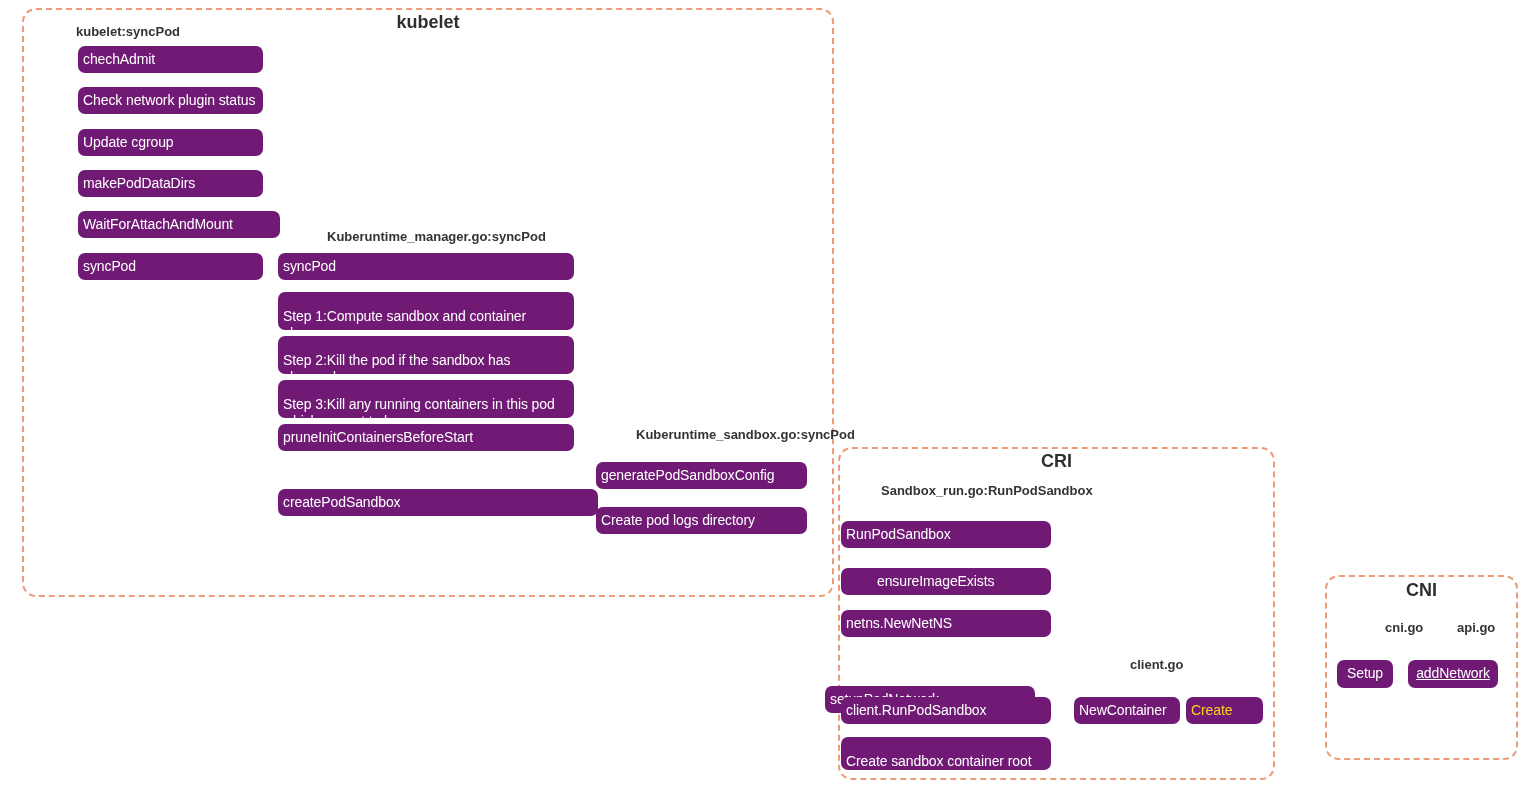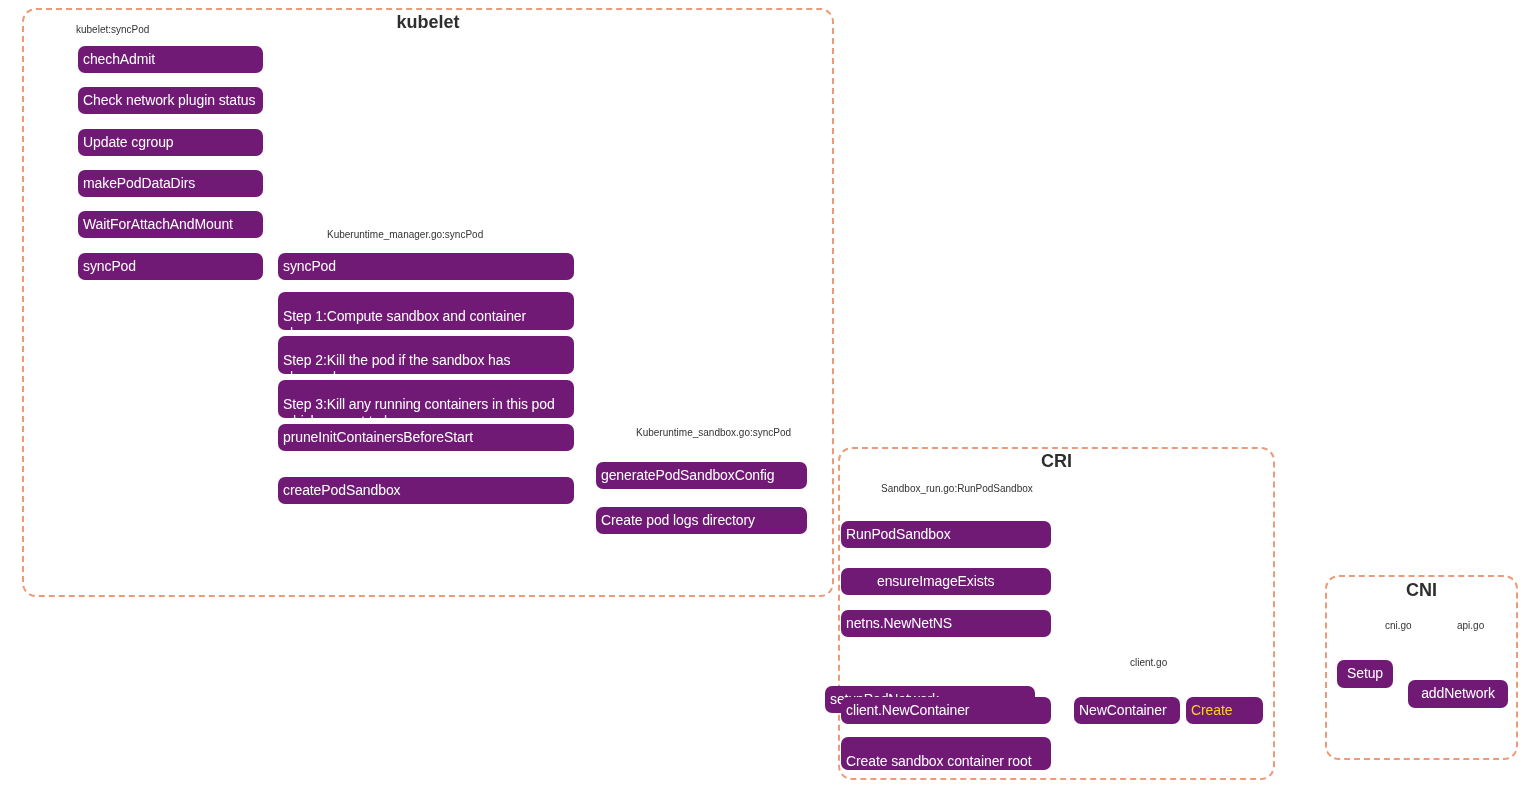--- a/index.html
+++ b/index.html
@@ -1,20 +1,20 @@
 <!DOCTYPE html>
 <html><head>
 <meta charset="utf-8">
 <style>
   html,body{margin:0;padding:0;background:#ffffff;}
   .canvas{position:relative;width:1536px;height:796px;background:#ffffff;
           font-family:"Liberation Sans",sans-serif;overflow:hidden;}
   .group{position:absolute;border:2px dashed #EC9B78;border-radius:14px;background:transparent;box-sizing:border-box;}
   .group-title{position:absolute;font-size:18px;font-weight:600;color:#2e2e2e;text-align:center;}
-  .lbl{position:absolute;font-size:10px;font-weight:400;color:#333333;white-space:nowrap;padding-left:40px;}
+  .lbl{position:absolute;font-size:13px;font-weight:700;color:#333333;white-space:nowrap;padding-left:40px;}
   .node{position:absolute;background:#701a75;color:#ffffff;border-radius:7px;
         font-size:14px;line-height:1.22;box-sizing:border-box;overflow:hidden;letter-spacing:-0.1px;}
   .node.s{height:27px;display:flex;align-items:center;padding:0 5px;white-space:nowrap;}
   .node.m{padding:16px 5px;}
   .node.c{display:flex;align-items:center;justify-content:center;padding:0 4px;white-space:nowrap;}
   .node.gold{color:#FFD21E;}
 </style>
 </head>
 <body>
 
@@ -22,56 +22,56 @@
 
   <div class="group" style="left:22px;top:8px;width:812px;height:589px;"></div>
   <div class="group-title" style="left:22px;top:12px;width:812px;">kubelet</div>
 
   <div class="lbl" style="left:36px;top:24px;">kubelet:syncPod</div>
 
   <div class="node s" style="left:78px;top:46px;width:185px;">chechAdmit</div>
   <div class="node s" style="left:78px;top:87px;width:185px;">Check network plugin status</div>
   <div class="node s" style="left:78px;top:129px;width:185px;">Update cgroup</div>
   <div class="node s" style="left:78px;top:170px;width:185px;">makePodDataDirs</div>
-  <div class="node s" style="left:78px;top:211px;width:185px;">WaitForAttachAndMount</div>
+  <div class="node s" style="left:78px;top:211px;width:202px;">WaitForAttachAndMount</div>
   <div class="node s" style="left:78px;top:253px;width:185px;">syncPod</div>
 
   <div class="lbl" style="left:287px;top:229px;">Kuberuntime_manager.go:syncPod</div>
 
   <div class="node s" style="left:278px;top:253px;width:296px;">syncPod</div>
   <div class="node m" style="left:278px;top:292px;width:296px;height:38px;">Step 1:Compute sandbox and container changes.</div>
   <div class="node m" style="left:278px;top:336px;width:296px;height:38px;">Step 2:Kill the pod if the sandbox has changed.</div>
   <div class="node m" style="left:278px;top:380px;width:296px;height:38px;">Step 3:Kill any running containers in this pod which are not to keep.</div>
   <div class="node s" style="left:278px;top:424px;width:296px;">pruneInitContainersBeforeStart</div>
-  <div class="node s" style="left:278px;top:477px;width:296px;">createPodSandbox</div>
+  <div class="node s" style="left:278px;top:489px;width:320px;">createPodSandbox</div>
 
   <div class="lbl" style="left:596px;top:427px;">Kuberuntime_sandbox.go:syncPod</div>
 
   <div class="node s" style="left:596px;top:462px;width:211px;">generatePodSandboxConfig</div>
   <div class="node s" style="left:596px;top:507px;width:211px;">Create pod logs directory</div>
 
   <div class="group" style="left:838px;top:447px;width:437px;height:333px;"></div>
   <div class="group-title" style="left:838px;top:451px;width:437px;">CRI</div>
 
   <div class="lbl" style="left:841px;top:483px;">Sandbox_run.go:RunPodSandbox</div>
 
   <div class="node s" style="left:841px;top:521px;width:210px;">RunPodSandbox</div>
   <div class="node s" style="left:841px;top:568px;width:210px;padding-left:36px;">ensureImageExists</div>
   <div class="node s" style="left:841px;top:610px;width:210px;">netns.NewNetNS</div>
   <div class="node s" style="left:825px;top:655px;width:210px;margin-top:31px;">setupPodNetwork</div>
-  <div class="node s" style="left:841px;top:697px;width:210px;">client.NewContainer</div>
+  <div class="node s" style="left:841px;top:697px;width:210px;">client.RunPodSandbox</div>
   <div class="node m" style="left:841px;top:737px;width:210px;height:33px;">Create sandbox container root directories.</div>
 
   <div class="lbl" style="left:1090px;top:657px;">client.go</div>
 
   <div class="node s" style="left:1074px;top:697px;width:106px;">NewContainer</div>
   <div class="node s gold" style="left:1186px;top:697px;width:77px;">Create</div>
 
   <div class="group" style="left:1325px;top:575px;width:193px;height:185px;"></div>
   <div class="group-title" style="left:1325px;top:580px;width:193px;">CNI</div>
 
   <div class="lbl" style="left:1345px;top:620px;">cni.go</div>
   <div class="lbl" style="left:1417px;top:620px;">api.go</div>
 
   <div class="node c" style="left:1337px;top:660px;width:56px;height:28px;">Setup</div>
-  <div class="node c" style="left:1408px;top:680px;width:100px;height:28px;">addNetwork</div>
+  <div class="node c" style="left:1408px;top:660px;width:90px;height:28px;text-decoration:underline;">addNetwork</div>
 
 </div>
 
 </body></html>

